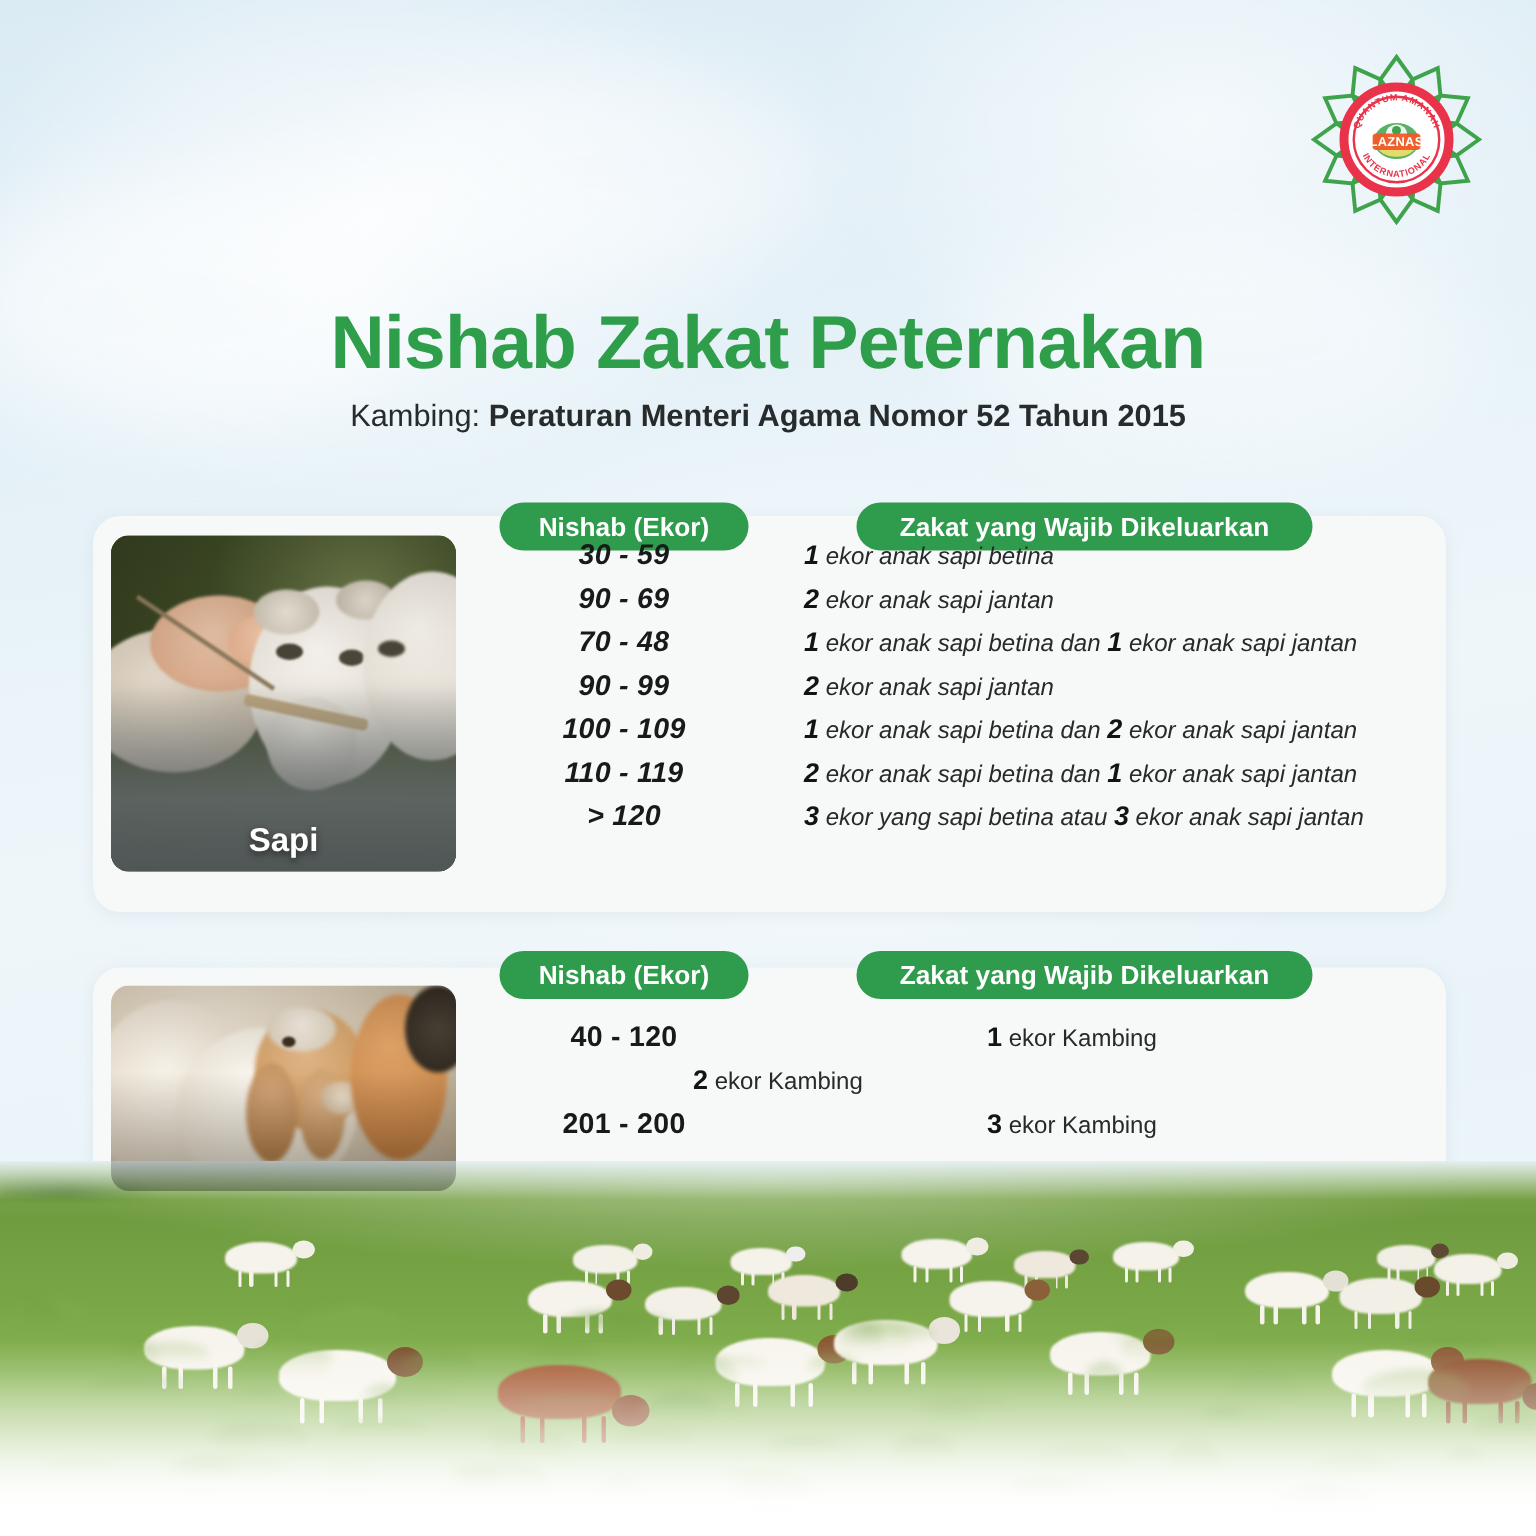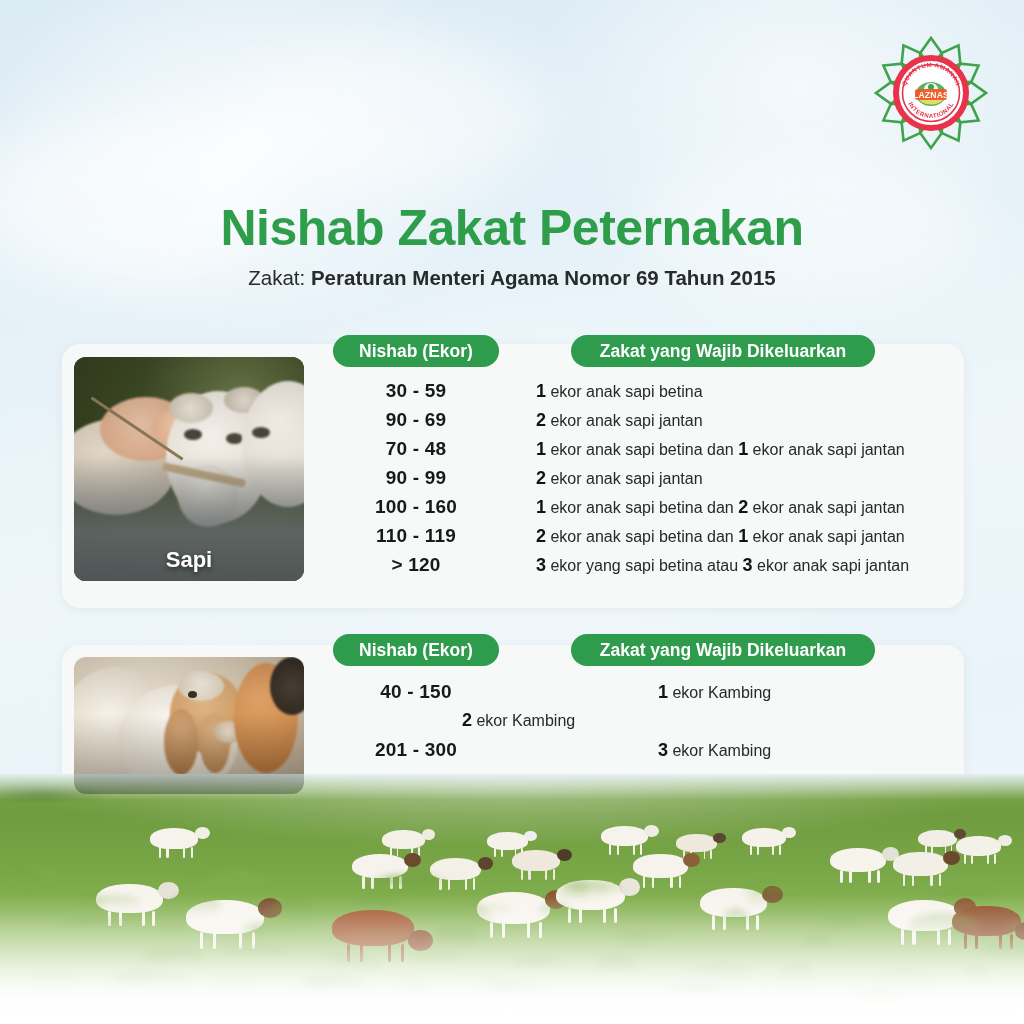--- a/index.html
+++ b/index.html
@@ -112,21 +112,21 @@
     height:32px;
     white-space:nowrap;
   }
   #pill-n1{left:333px; top:335px; width:166px;}
   #pill-z1{left:571px; top:335px; width:304px;}
   #pill-n2{left:333px; top:634px; width:166px;}
   #pill-z2{left:571px; top:634px; width:304px;}
 
   
   .rows{position:absolute;}
-  #rows-sapi   {left:318px; top:380px; width:646px;}
+  #rows-sapi   {left:318px; top:360px; width:646px;font-style:italic;}
   #rows-kambing{left:318px; top:681px; width:646px;}
 
   .row{display:flex;align-items:baseline;height:29px;}
   #rows-kambing .row{height:29px;}
 
   .nishab{
     width:196px;
     text-align:center;
     font-weight:bold;
     font-size:19px;
@@ -258,22 +258,22 @@
         <textPath href="#arcTop" startOffset="50%" text-anchor="middle" id="logo-arc-top">QUANTUM AMANAH</textPath>
       </text>
       <text font-family="Liberation Sans, sans-serif" font-size="6.1" font-weight="bold" fill="#e8334a" letter-spacing=".55">
         <textPath href="#arcBot" startOffset="50%" text-anchor="middle" id="logo-arc-bot">INTERNATIONAL</textPath>
       </text>
     </svg>
   </div>
 
   <div id="title">Nishab Zakat Peternakan</div>
   <div id="subtitle">
-    <span class="lead">Zakat:</span>
-    <span class="val">Peraturan Menteri Agama Nomor 69 Tahun 2015</span>
+    <span class="lead">Kambing:</span>
+    <span class="val">Peraturan Menteri Agama Nomor 52 Tahun 2015</span>
   </div>
 
   <div class="card" id="card-sapi"></div>
 
   <div class="thumb" id="thumb-sapi">
     <div class="photo">
       <div class="cowbg"></div>
 
       <div class="cowbody" style="left:-18px;top:62px;width:120px;height:96px;background:radial-gradient(circle at 40% 35%,#efe4d6,#cdbda9);opacity:.95;"></div>
       <div class="cowbody" style="left:26px;top:40px;width:92px;height:64px;background:radial-gradient(circle at 45% 40%,#e8c4a8,#d39b78);"></div>
@@ -310,21 +310,21 @@
       </div>
       <div class="row">
         <div class="nishab">70 - 48</div>
         <div class="zakat"><b>1</b><span> ekor anak sapi betina dan </span><b>1</b><span> ekor anak sapi jantan</span></div>
       </div>
       <div class="row">
         <div class="nishab">90 - 99</div>
         <div class="zakat"><b>2</b><span> ekor anak sapi jantan</span></div>
       </div>
       <div class="row">
-        <div class="nishab">100 - 160</div>
+        <div class="nishab">100 - 109</div>
         <div class="zakat"><b>1</b><span> ekor anak sapi betina dan </span><b>2</b><span> ekor anak sapi jantan</span></div>
       </div>
       <div class="row">
         <div class="nishab">110 - 119</div>
         <div class="zakat"><b>2</b><span> ekor anak sapi betina dan </span><b>1</b><span> ekor anak sapi jantan</span></div>
       </div>
       <div class="row">
         <div class="nishab">&gt; 120</div>
         <div class="zakat"><b>3</b><span> ekor yang sapi betina atau </span><b>3</b><span> ekor anak sapi jantan</span></div>
       </div>
@@ -346,28 +346,28 @@
       <div class="gpart" style="left:160px;top:6px;width:64px;height:110px;background:radial-gradient(circle at 40% 30%,#e7a86a,#b9763a);"></div>
       <div class="gpart" style="left:196px;top:0px;width:44px;height:58px;background:radial-gradient(circle at 50% 50%,#4b4236,#2b241b);"></div>
       <div class="vig"></div>
     </div>
   </div>
 
   <div class="pill" id="pill-n2">Nishab (Ekor)</div>
   <div class="pill" id="pill-z2">Zakat yang Wajib Dikeluarkan</div>
   <div class="rows" id="rows-kambing">
       <div class="row">
-        <div class="nishab">40 - 150</div>
+        <div class="nishab">40 - 120</div>
         <div class="zakat"><b>1</b><span> ekor Kambing</span></div>
       </div>
       <div class="row">
         <div class="zakat"><b>2</b><span> ekor Kambing</span></div>
       </div>
       <div class="row">
-        <div class="nishab">201 - 300</div>
+        <div class="nishab">201 - 200</div>
         <div class="zakat"><b>3</b><span> ekor Kambing</span></div>
       </div>
     </div>
 
   <div id="pasture">
     <div class="field"></div>
     <div id="treeline"></div>
     <div id="goats-layer">
         <div class="goat" style="left:150px;top:54px;width:63.239999999999995px;height:37.2px;">
               <div class="bd" style="left:0;top:0;width:48.36px;height:21.08px;

